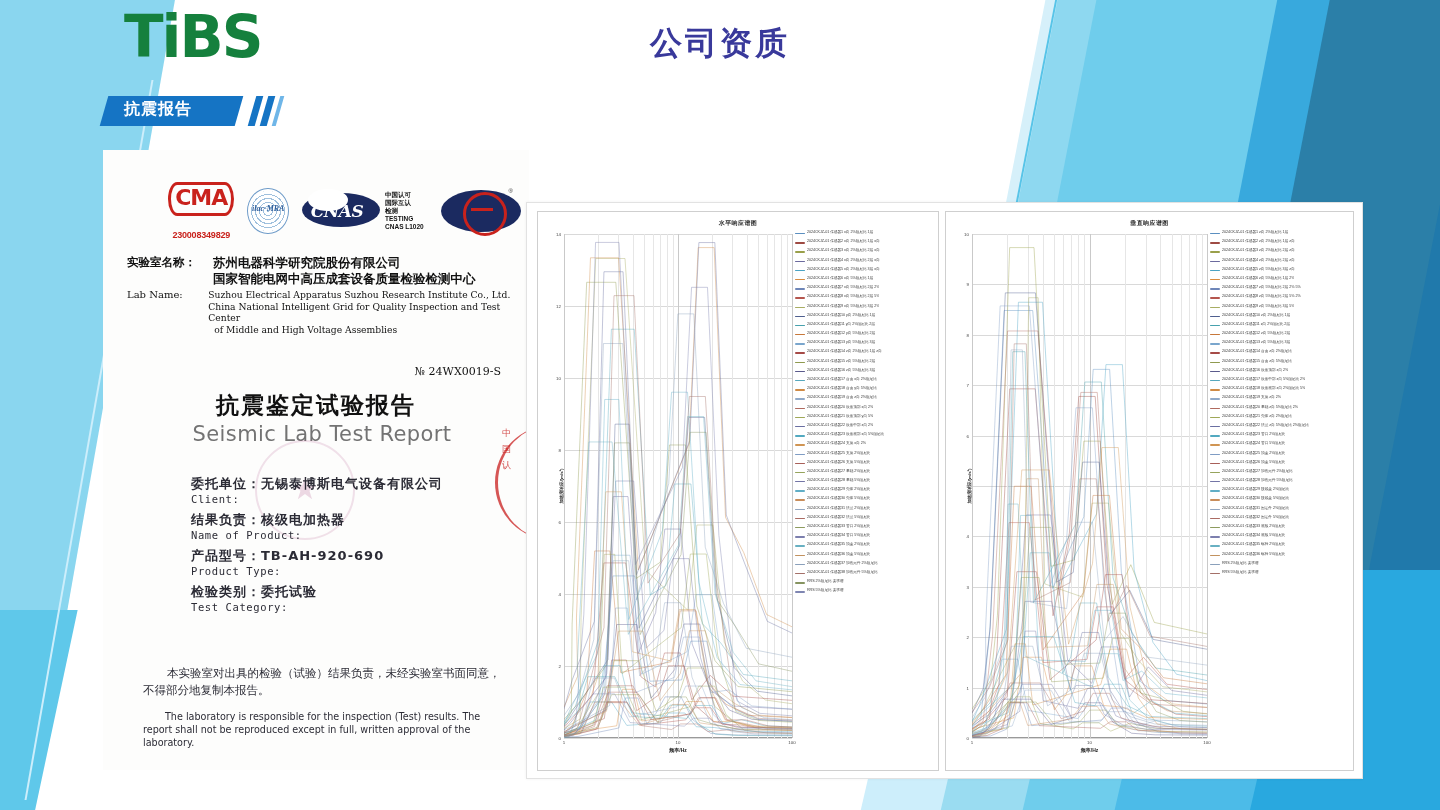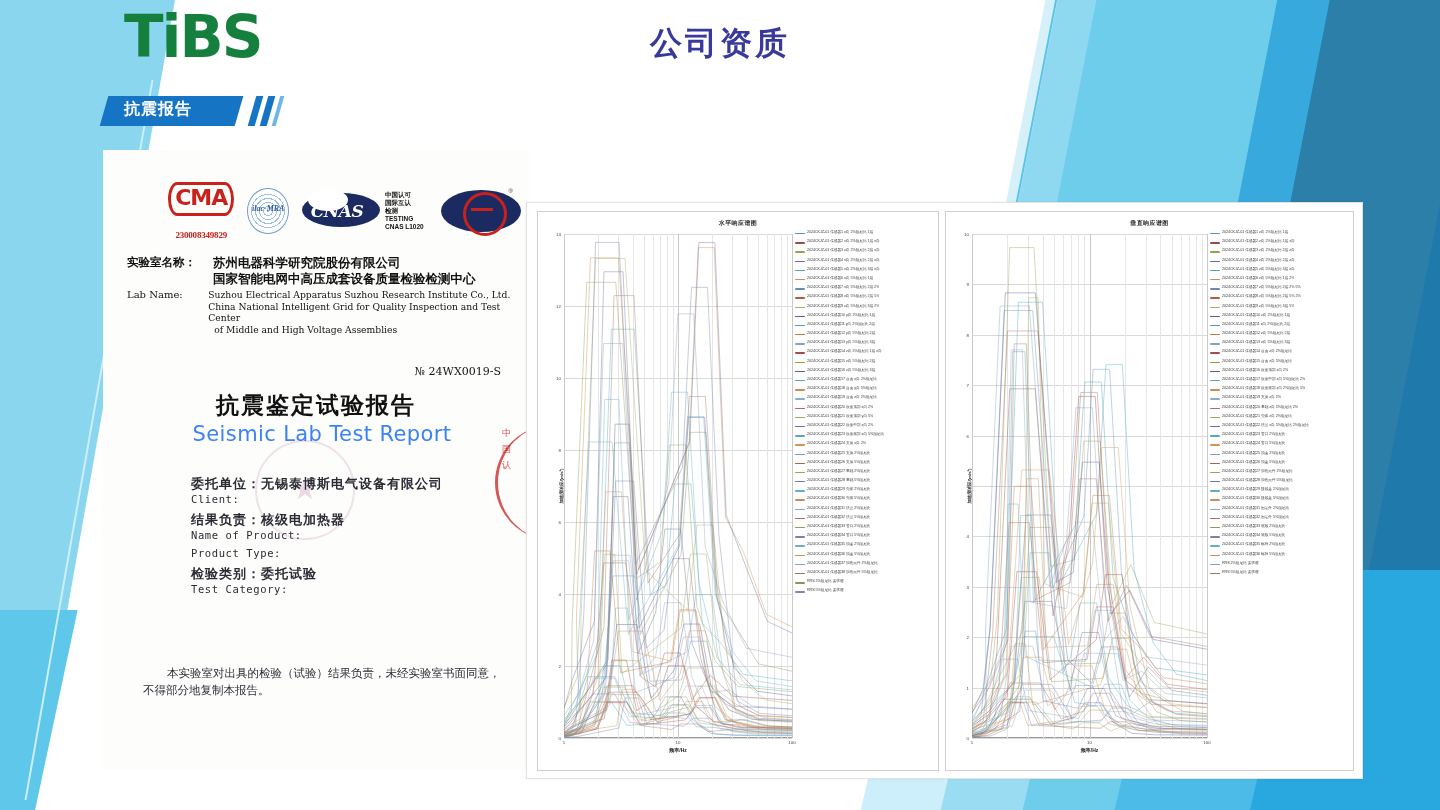--- a/index.html
+++ b/index.html
@@ -116,21 +116,21 @@
     position:absolute;left:65px;top:33px;width:345px;height:56px;
     display:flex;align-items:center;gap:13px;
   }
   .cma{position:relative;width:74px;text-align:center;}
   .cma-box{
     border:3px solid #c9221c;border-radius:12px/22px;
     font-size:22px;font-weight:bold;color:#c9221c;
     letter-spacing:-1px;line-height:26px;height:28px;
     font-family:"DejaVu Sans","Liberation Sans",sans-serif;
   }
-  .cma-num{font-size:9px;font-weight:bold;color:#c9221c;letter-spacing:-0.2px;margin-top:14px;font-family:Liberation Serif, serif;}
+  .cma-num{font-size:9px;font-weight:bold;color:#c9221c;letter-spacing:-0.2px;margin-top:14px;}
   .ilac{width:44px;height:44px;border-radius:50%;border:1.5px solid #6f9cc9;
         position:relative;overflow:hidden;background:#fff;font-family:Liberation Serif, serif;}
   .ilac .rings{position:absolute;inset:2px;border-radius:50%;
         background:repeating-radial-gradient(circle at 50% 50%, #9fc0dd 0 1px, transparent 1px 4px);}
   .ilac .txt{position:absolute;left:0;right:0;top:15px;text-align:center;
         font-size:8px;font-weight:bold;color:#2f5f9c;font-style:italic;}
   .cnas{position:relative;width:78px;height:44px;}
   .cnas .blob{position:absolute;left:0;top:4px;width:78px;height:34px;
         background:#1b2a60;border-radius:50%;}
   .cnas .blob2{position:absolute;left:6px;top:0px;width:40px;height:22px;
@@ -157,21 +157,21 @@
            font-family:"DejaVu Sans","Liberation Sans",sans-serif;}
   .lab-val-en{font-size:9.2px;color:#111;line-height:11.5px;
            font-family:"DejaVu Serif","Liberation Serif",serif;}
 
   .serial{position:absolute;right:28px;top:215px;font-size:11px;color:#111;
           font-family:"DejaVu Serif","Liberation Serif",serif;}
   .rep-cn{position:absolute;left:0;right:0;top:240px;text-align:center;
           font-size:23px;font-weight:bold;letter-spacing:2px;color:#111;
           font-family:"DejaVu Sans","Liberation Sans",sans-serif;}
   .rep-en{position:absolute;left:0;right:0;top:272px;text-align:center;
-          font-size:21px;color:#3b82f6;letter-spacing:0.4px;
+          font-size:21px;color:#737373;letter-spacing:0.4px;
           font-family:"DejaVu Sans","Liberation Sans",sans-serif;padding-left:12px;}
 
   .fields{position:absolute;left:88px;top:322px;width:320px;}
   .f-cn{font-size:13px;font-weight:bold;color:#2b2b35;letter-spacing:1px;margin-top:3px;
         font-family:"DejaVu Sans","Liberation Sans",sans-serif;}
   .f-en{font-size:10.5px;color:#2b2b35;letter-spacing:0.6px;margin-bottom:6px;
         font-family:"DejaVu Sans Mono","Liberation Mono",monospace;}
 
   .note-cn{position:absolute;left:40px;right:26px;top:515px;font-size:11.5px;
            line-height:17px;color:#2b2b35;text-indent:24px;
@@ -338,31 +338,35 @@
         </div>
         <div class="f-en">Client:</div>
       </div>
       <div>
         <div class="f-cn">
           <span>结果负责：</span><span>核级电加热器</span>
         </div>
         <div class="f-en">Name of Product:</div>
       </div>
       <div>
+        <div class="f-cn">
+          <span>产品型号：</span><span>TB-AH-920-690</span>
+        </div>
         <div class="f-en">Product Type:</div>
       </div>
       <div>
         <div class="f-cn">
           <span>检验类别：</span><span>委托试验</span>
         </div>
         <div class="f-en">Test Category:</div>
       </div>
     </div>
 
     <div class="note-cn">本实验室对出具的检验（试验）结果负责，未经实验室书面同意，不得部分地复制本报告。</div>
+    <div class="note-en">The laboratory is responsible for the inspection (Test) results. The report shall not be reproduced except in full, written approval of the laboratory.</div>
 
   </div>
 
   <div class="chart-card">
     <div class="chart-pane pane-left">
       <div class="ch-title">水平响应谱图</div>
       <div class="plot">
         <div class="plot-frame"></div>
         <div id="grid-h">
             <div class="gridline" style="top: 100%;"></div>

